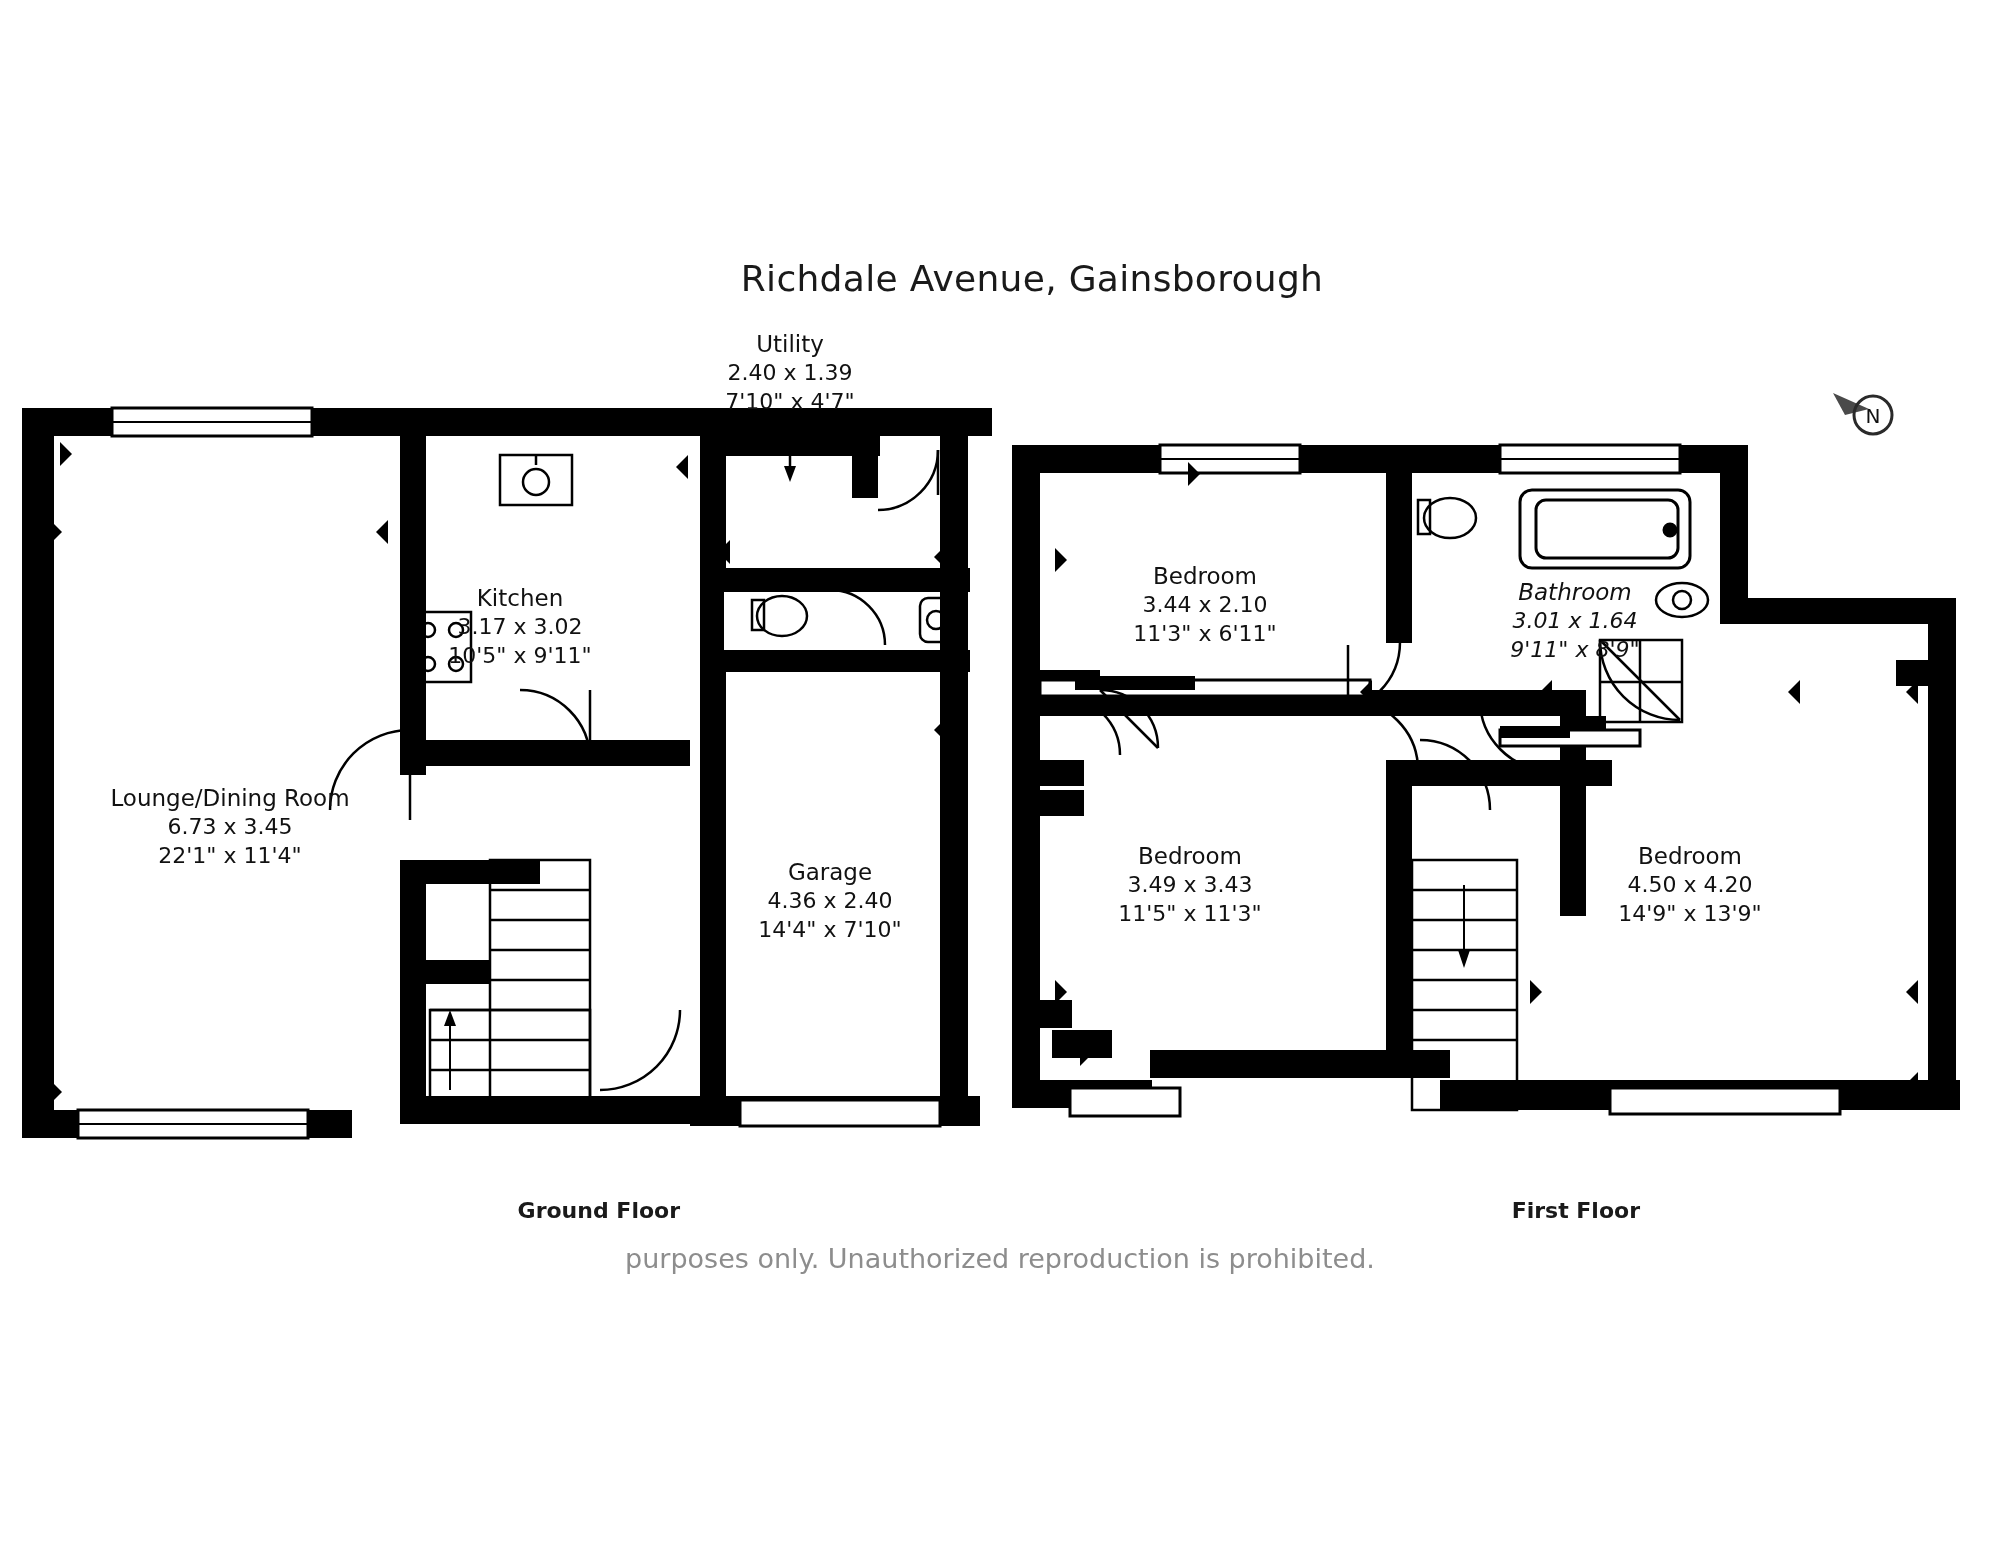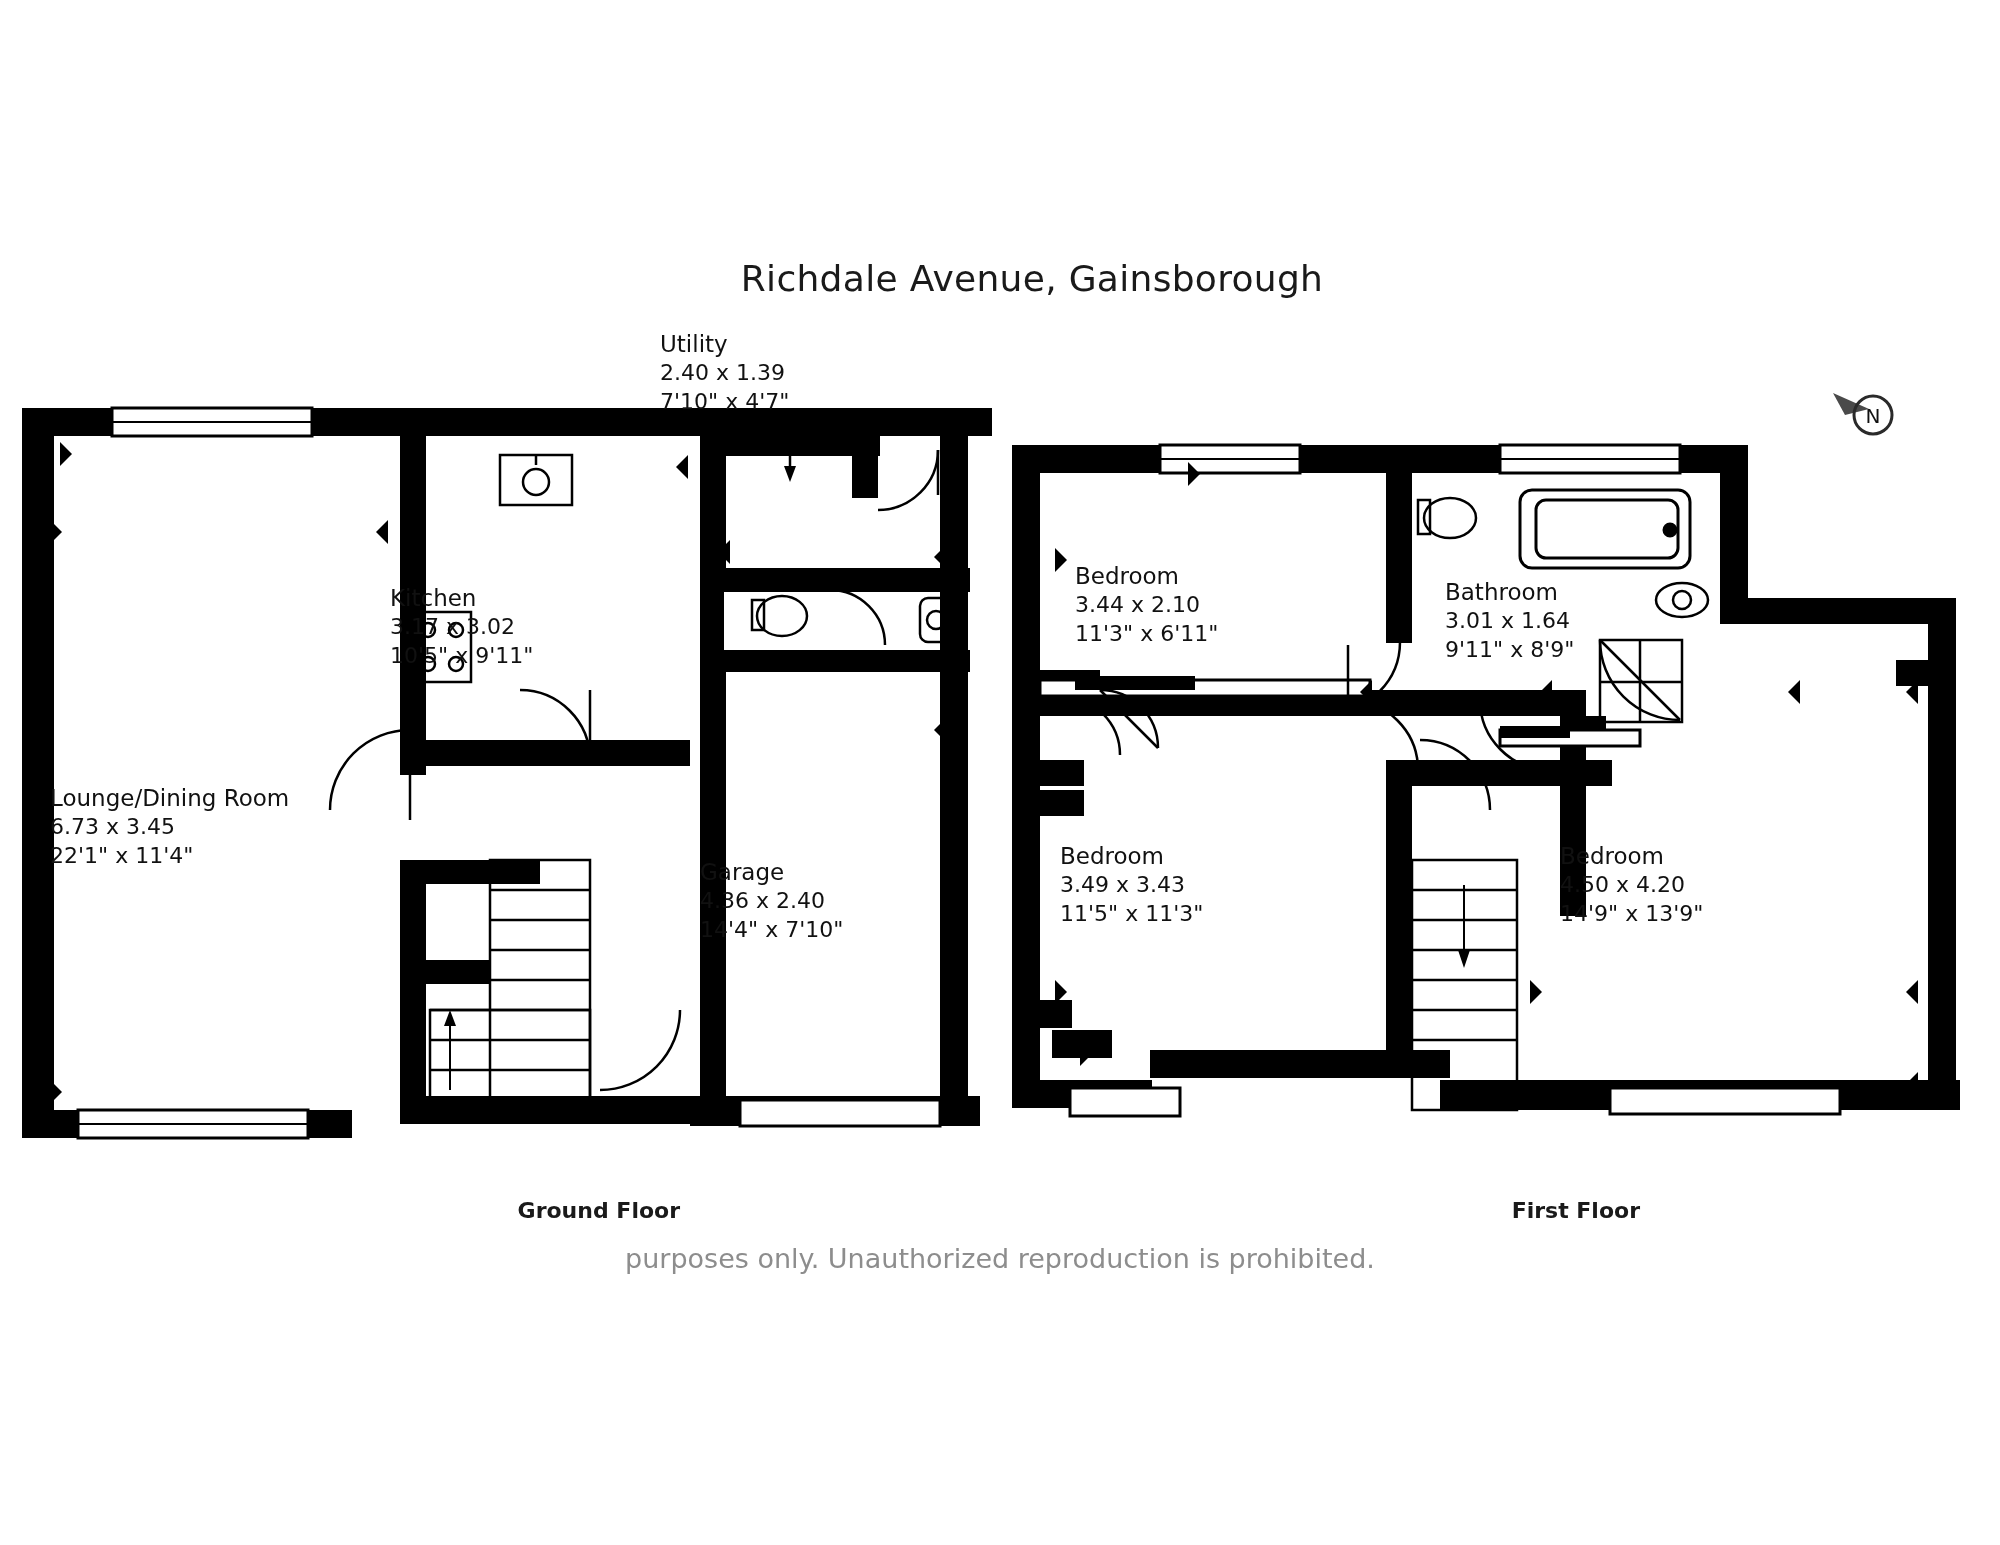--- a/index.html
+++ b/index.html
@@ -43,21 +43,21 @@
     width: 2000px;
     text-align: center;
     font-size: 27px;
     line-height: 1.42;
     color: #8d8d8d;
   }
 
   
   .room-label {
     position: absolute;
-    text-align: left;
+    text-align: center;
     color: #111111;
     line-height: 1.28;
     white-space: nowrap;
   }
   .room-label .rname {
     font-size: 23px;
   }
   .room-label .rdim {
     font-size: 22px;
   }
@@ -331,21 +331,21 @@
   <div class="rdim">4.36 x 2.40</div>
   <div class="rdim">14'4" x 7'10"</div>
 </div>
 
 <div class="room-label" style="top:562px; left:1075px; width:260px;">
   <div class="rname">Bedroom</div>
   <div class="rdim">3.44 x 2.10</div>
   <div class="rdim">11'3" x 6'11"</div>
 </div>
 
-<div class="room-label" style="top:578px; left:1445px; width:260px;">
+<div class="room-label" style="top:578px; left:1445px; width:260px;font-style:italic;">
   <div class="rname">Bathroom</div>
   <div class="rdim">3.01 x 1.64</div>
   <div class="rdim">9'11" x 8'9"</div>
 </div>
 
 <div class="room-label" style="top:842px; left:1060px; width:260px;">
   <div class="rname">Bedroom</div>
   <div class="rdim">3.49 x 3.43</div>
   <div class="rdim">11'5" x 11'3"</div>
 </div>

